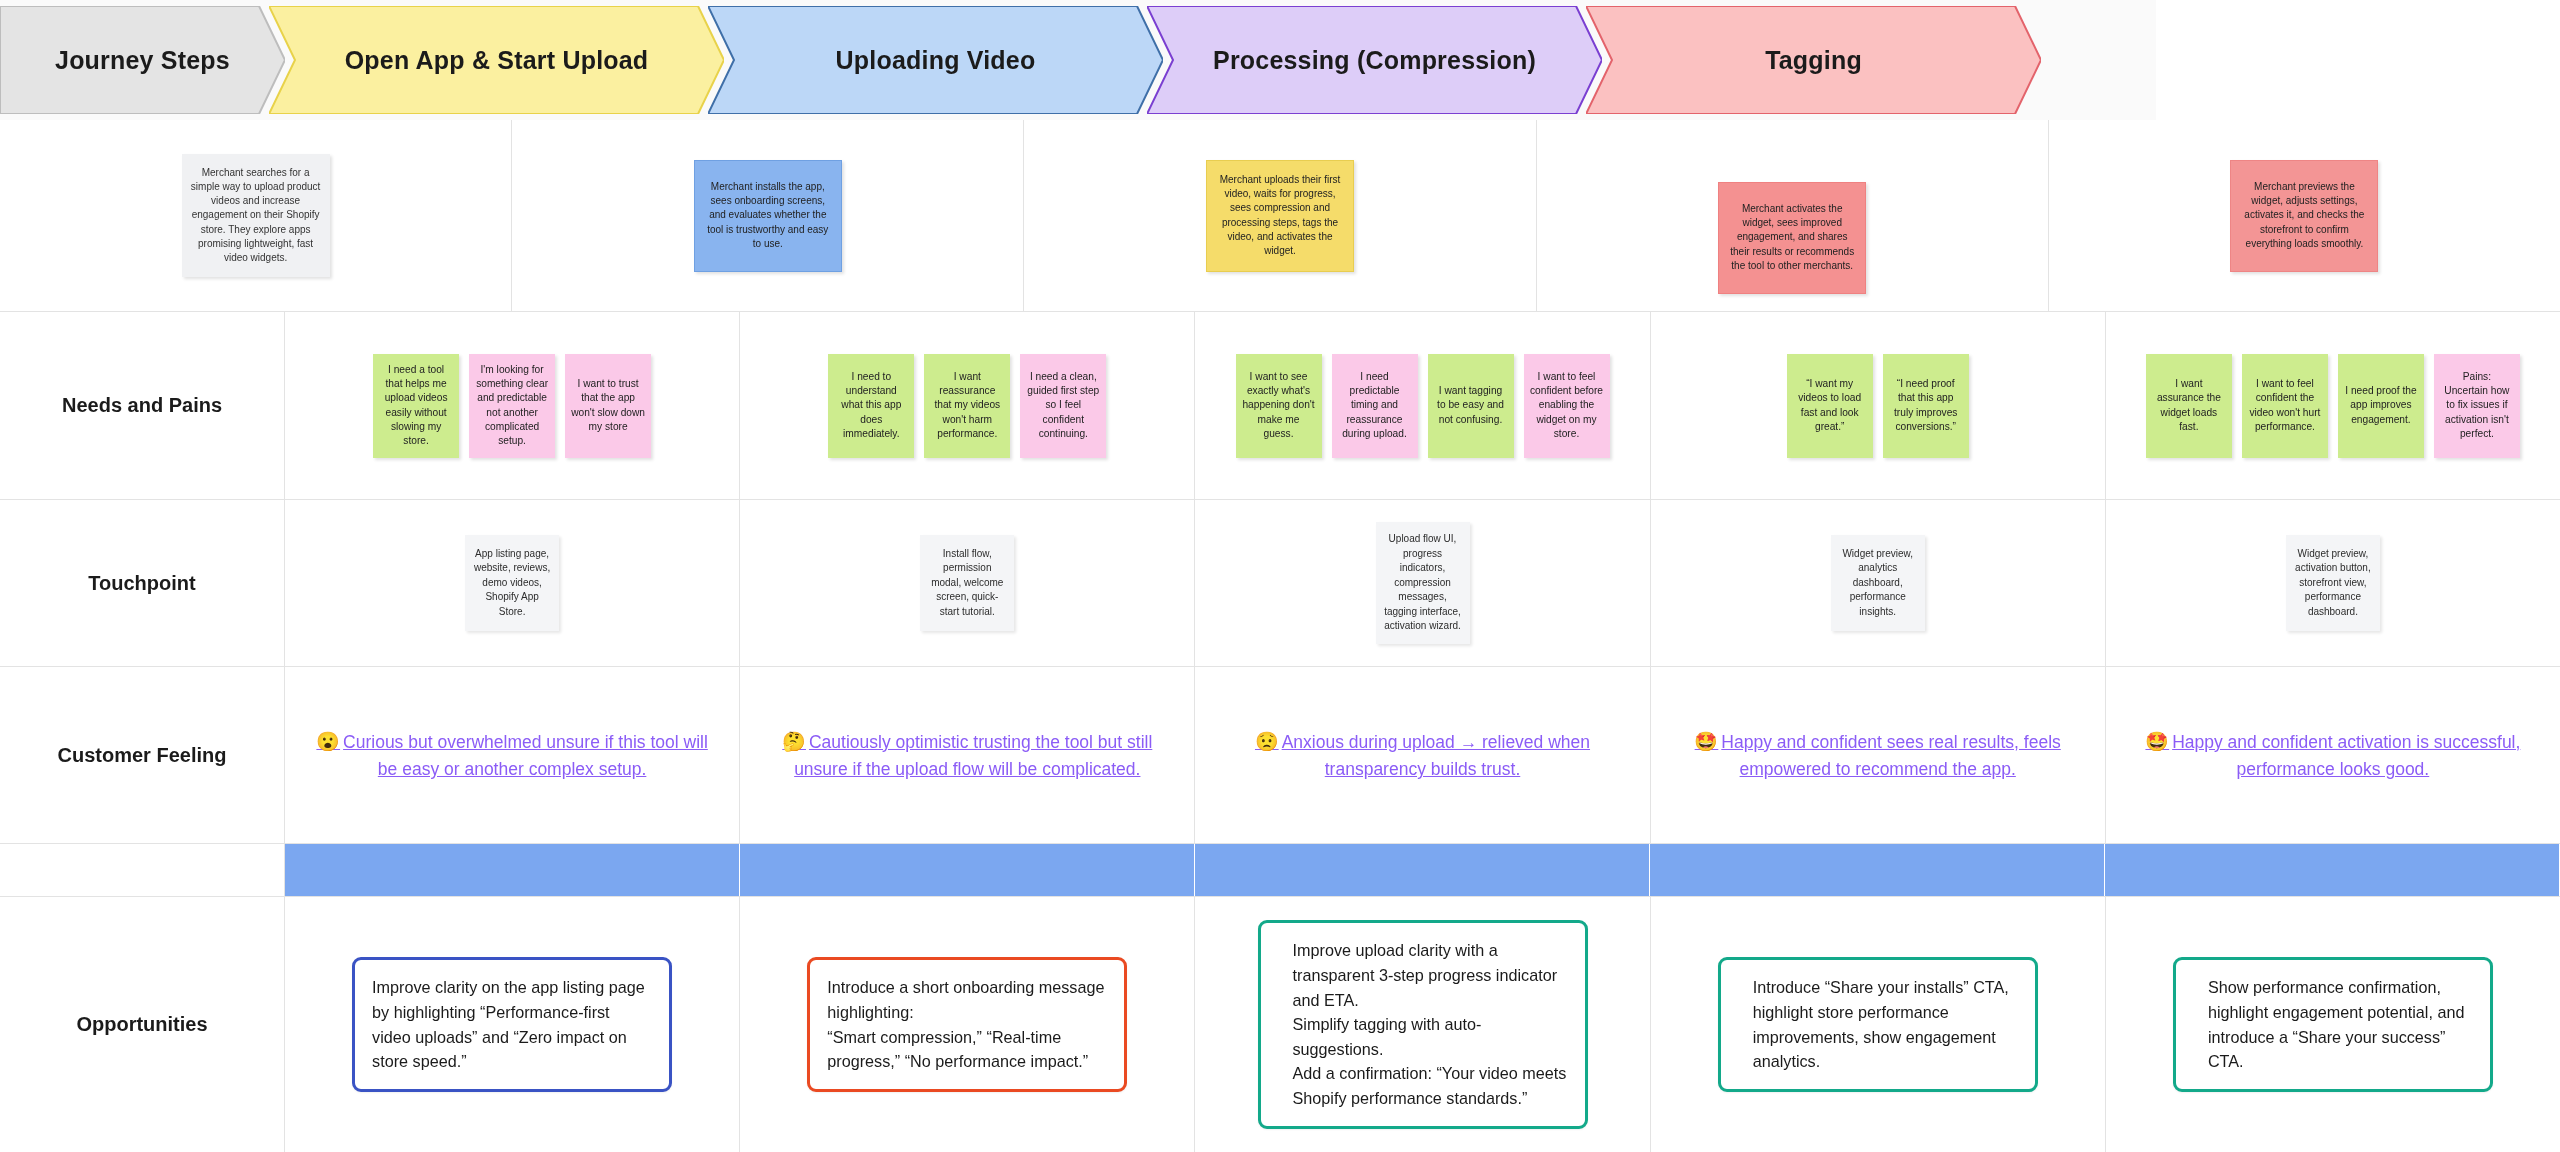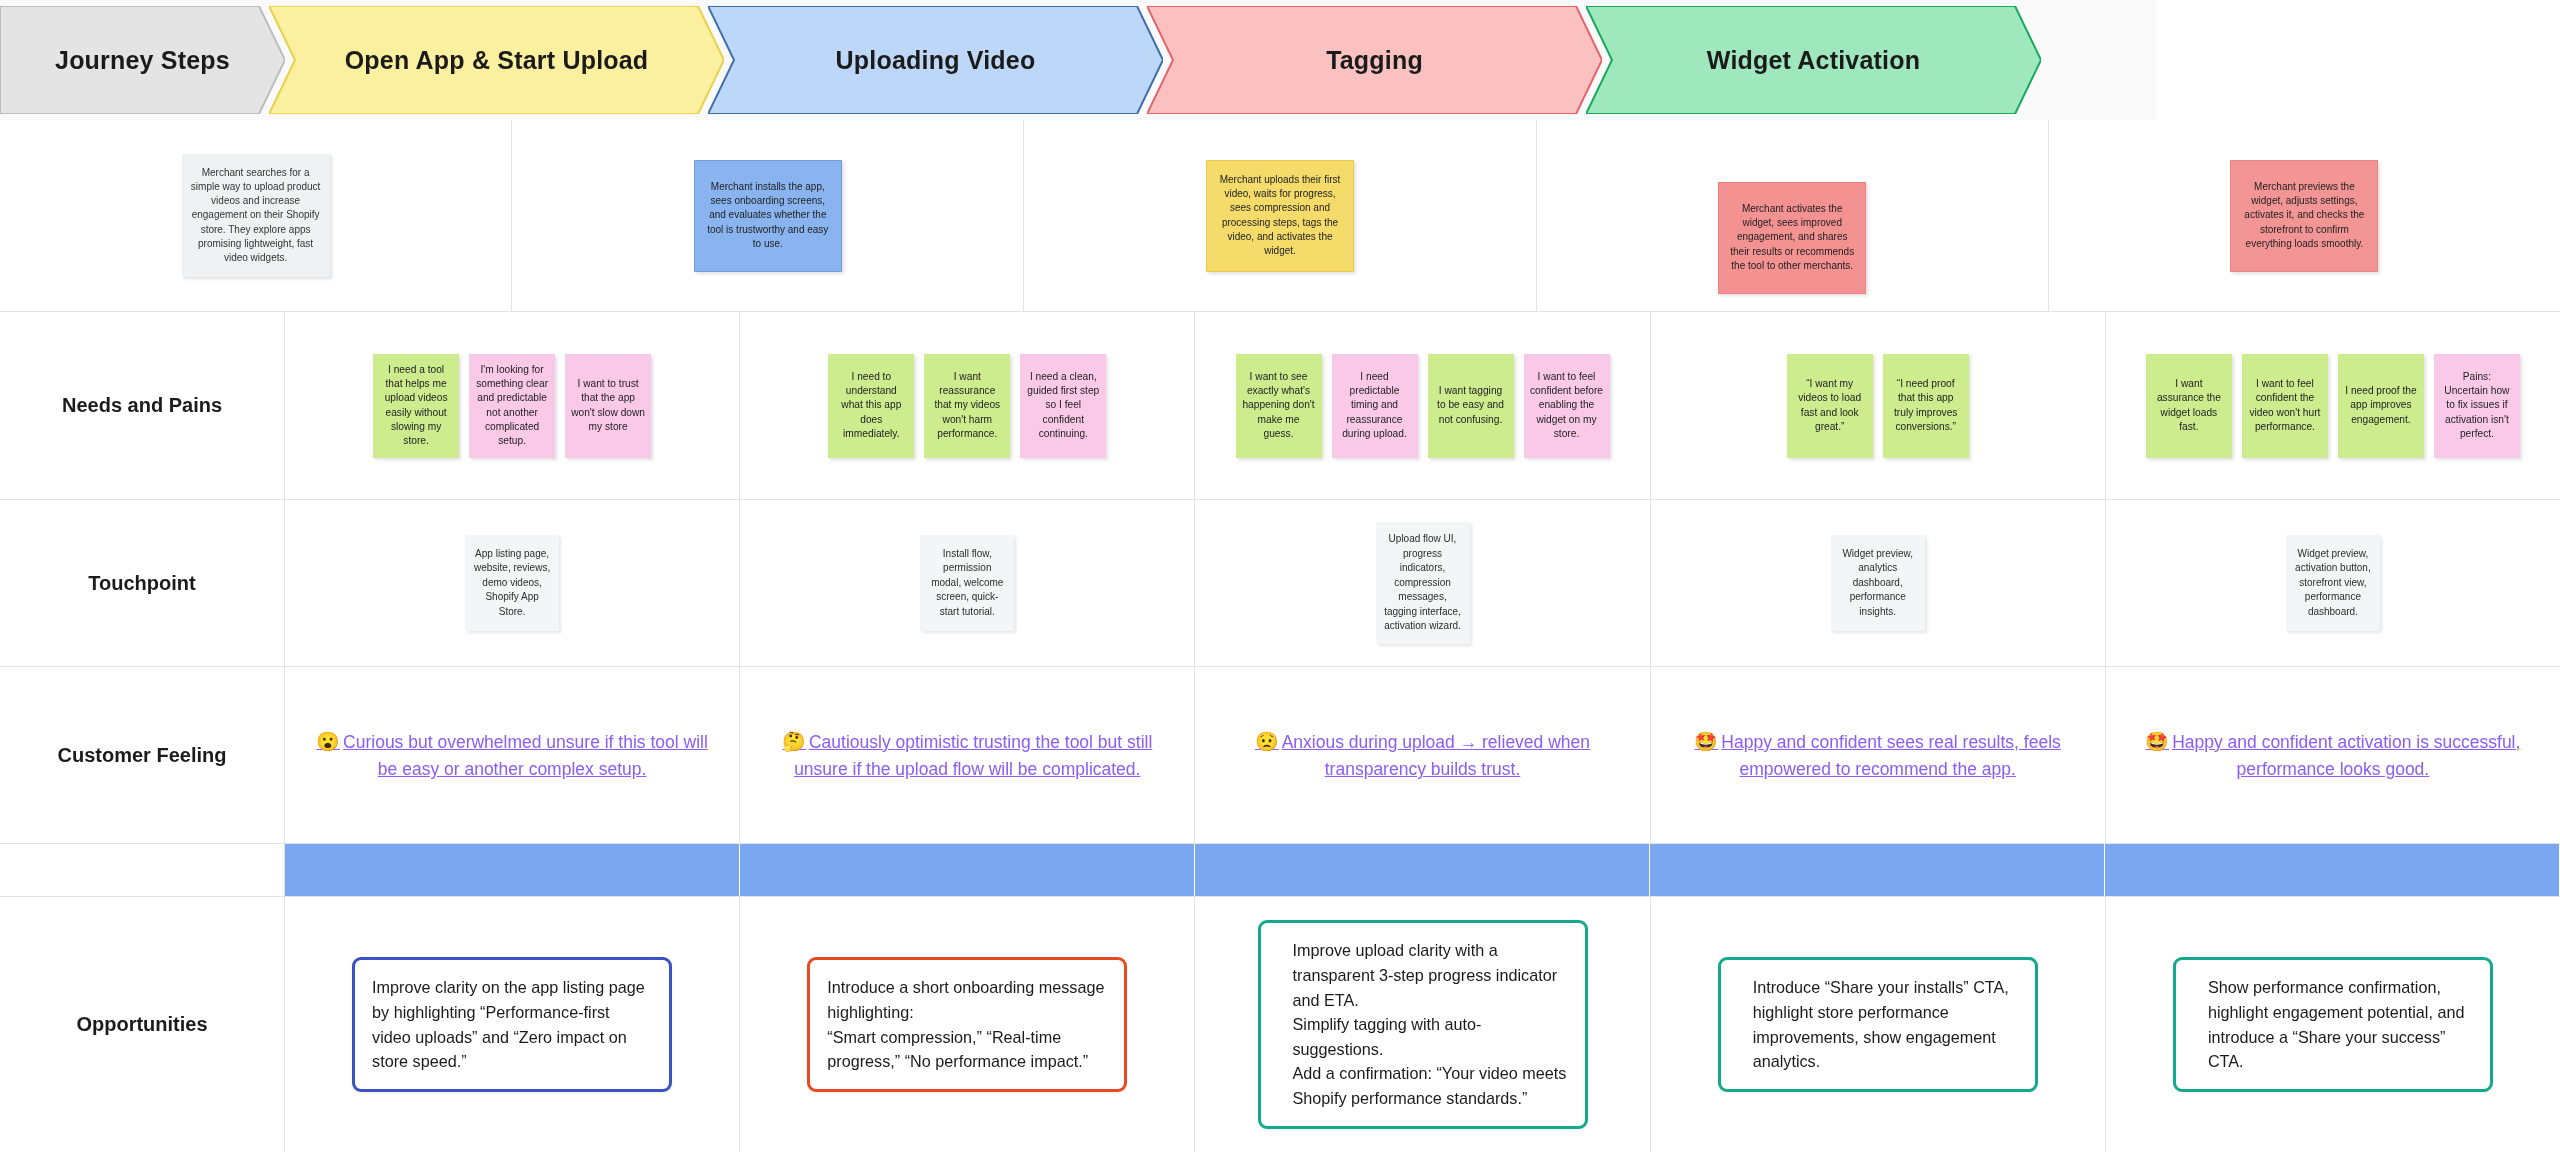--- a/index.html
+++ b/index.html
@@ -234,32 +234,32 @@
         <div class="chev-shape">
           <svg viewBox="0 0 455 108" preserveAspectRatio="none">
       <polygon points="0,0 429,0 455,54 429,108 0,108 26,54" fill="#bcd7f7" stroke="#3f6fa8" stroke-width="2"></polygon>
           </svg>
         </div>
         <div class="chev-label">Uploading Video</div>
       </div>
       <div class="chev" style="width: 455px; margin-left: -16px;">
         <div class="chev-shape">
           <svg viewBox="0 0 455 108" preserveAspectRatio="none">
-      <polygon points="0,0 429,0 455,54 429,108 0,108 26,54" fill="#fbc1c1" stroke="#e3636b" stroke-width="2"></polygon>
+      <polygon points="0,0 429,0 455,54 429,108 0,108 26,54" fill="#ddcdf8" stroke="#7a3fd1" stroke-width="2"></polygon>
           </svg>
         </div>
-        <div class="chev-label">Tagging</div>
+        <div class="chev-label">Processing (Compression)</div>
       </div>
       <div class="chev" style="width: 455px; margin-left: -16px;">
         <div class="chev-shape">
           <svg viewBox="0 0 455 108" preserveAspectRatio="none">
-      <polygon points="0,0 429,0 455,54 429,108 0,108 26,54" fill="#9fe8bd" stroke="#17a85c" stroke-width="2"></polygon>
+      <polygon points="0,0 429,0 455,54 429,108 0,108 26,54" fill="#fbc1c1" stroke="#e3636b" stroke-width="2"></polygon>
           </svg>
         </div>
-        <div class="chev-label">Widget Activation</div>
+        <div class="chev-label">Tagging</div>
       </div>
     </div>
 
   <div class="grid">
 
     <div class="row row-actions">
       <div class="cells" id="actions-cells">
           <div class="cell">
             <div class="note note-actions note-a-gray">Merchant searches for a simple way to upload product videos and increase engagement on their Shopify store. They explore apps promising lightweight, fast video widgets.</div>
           </div>

